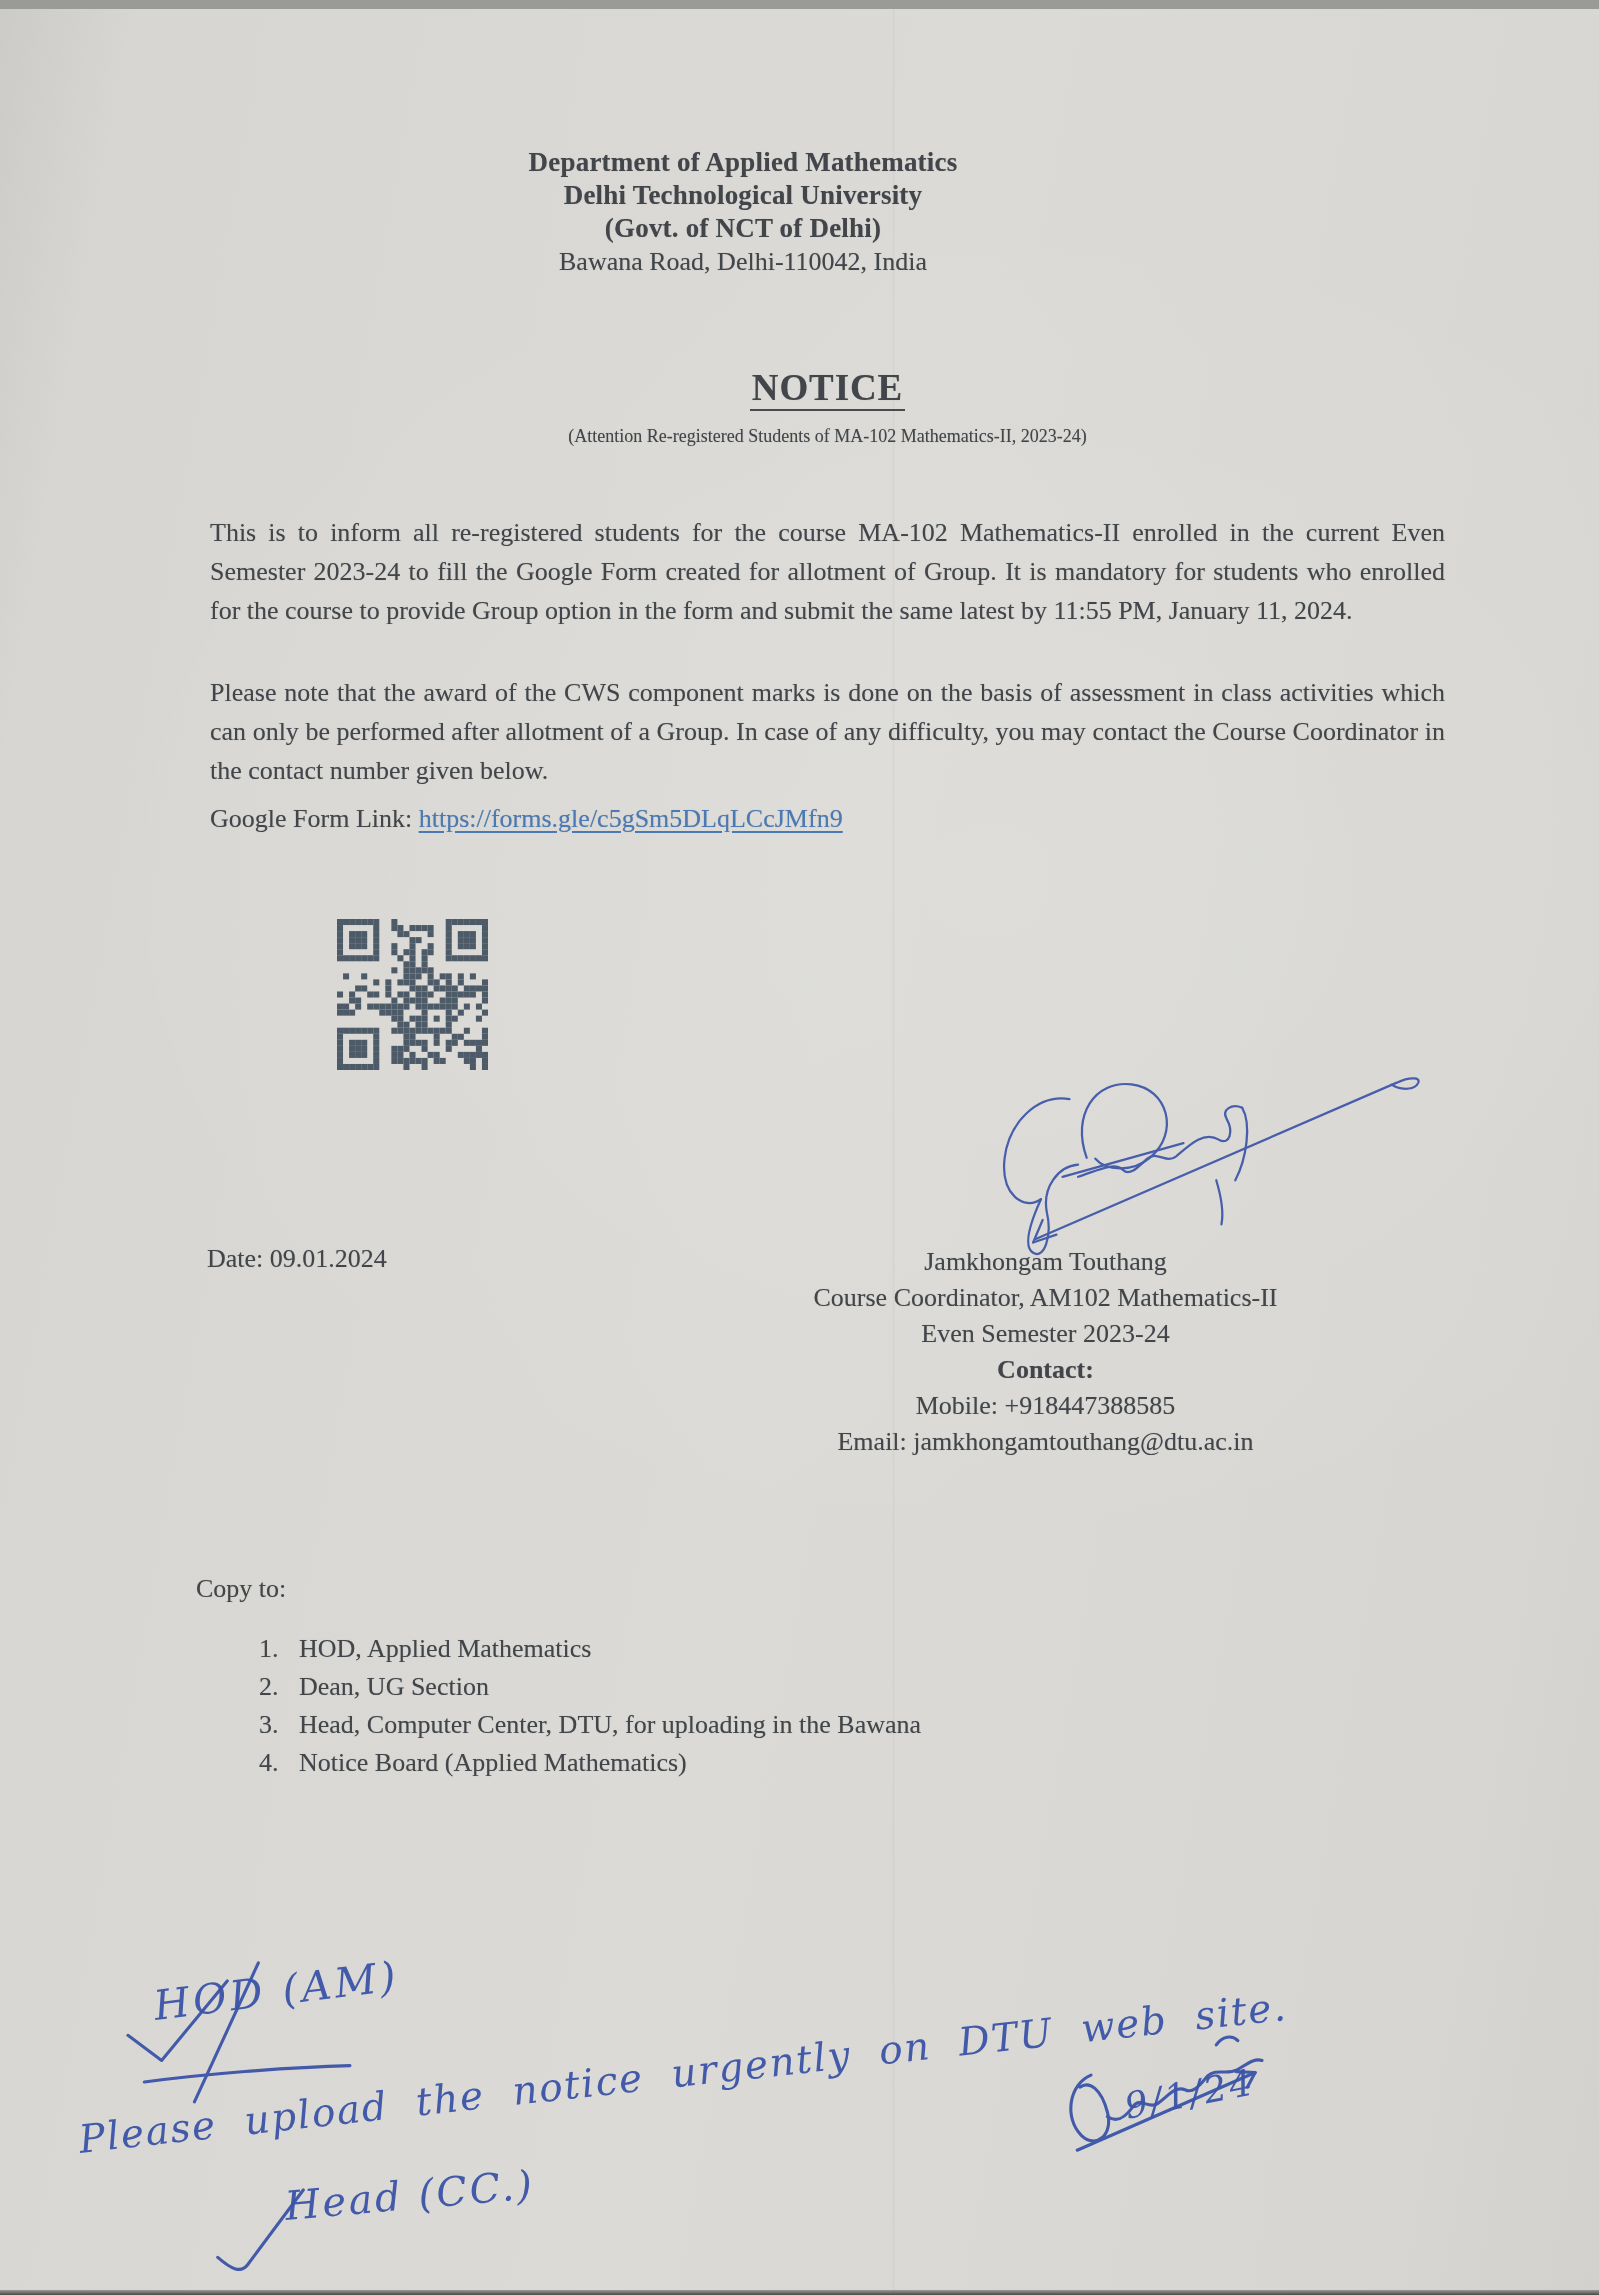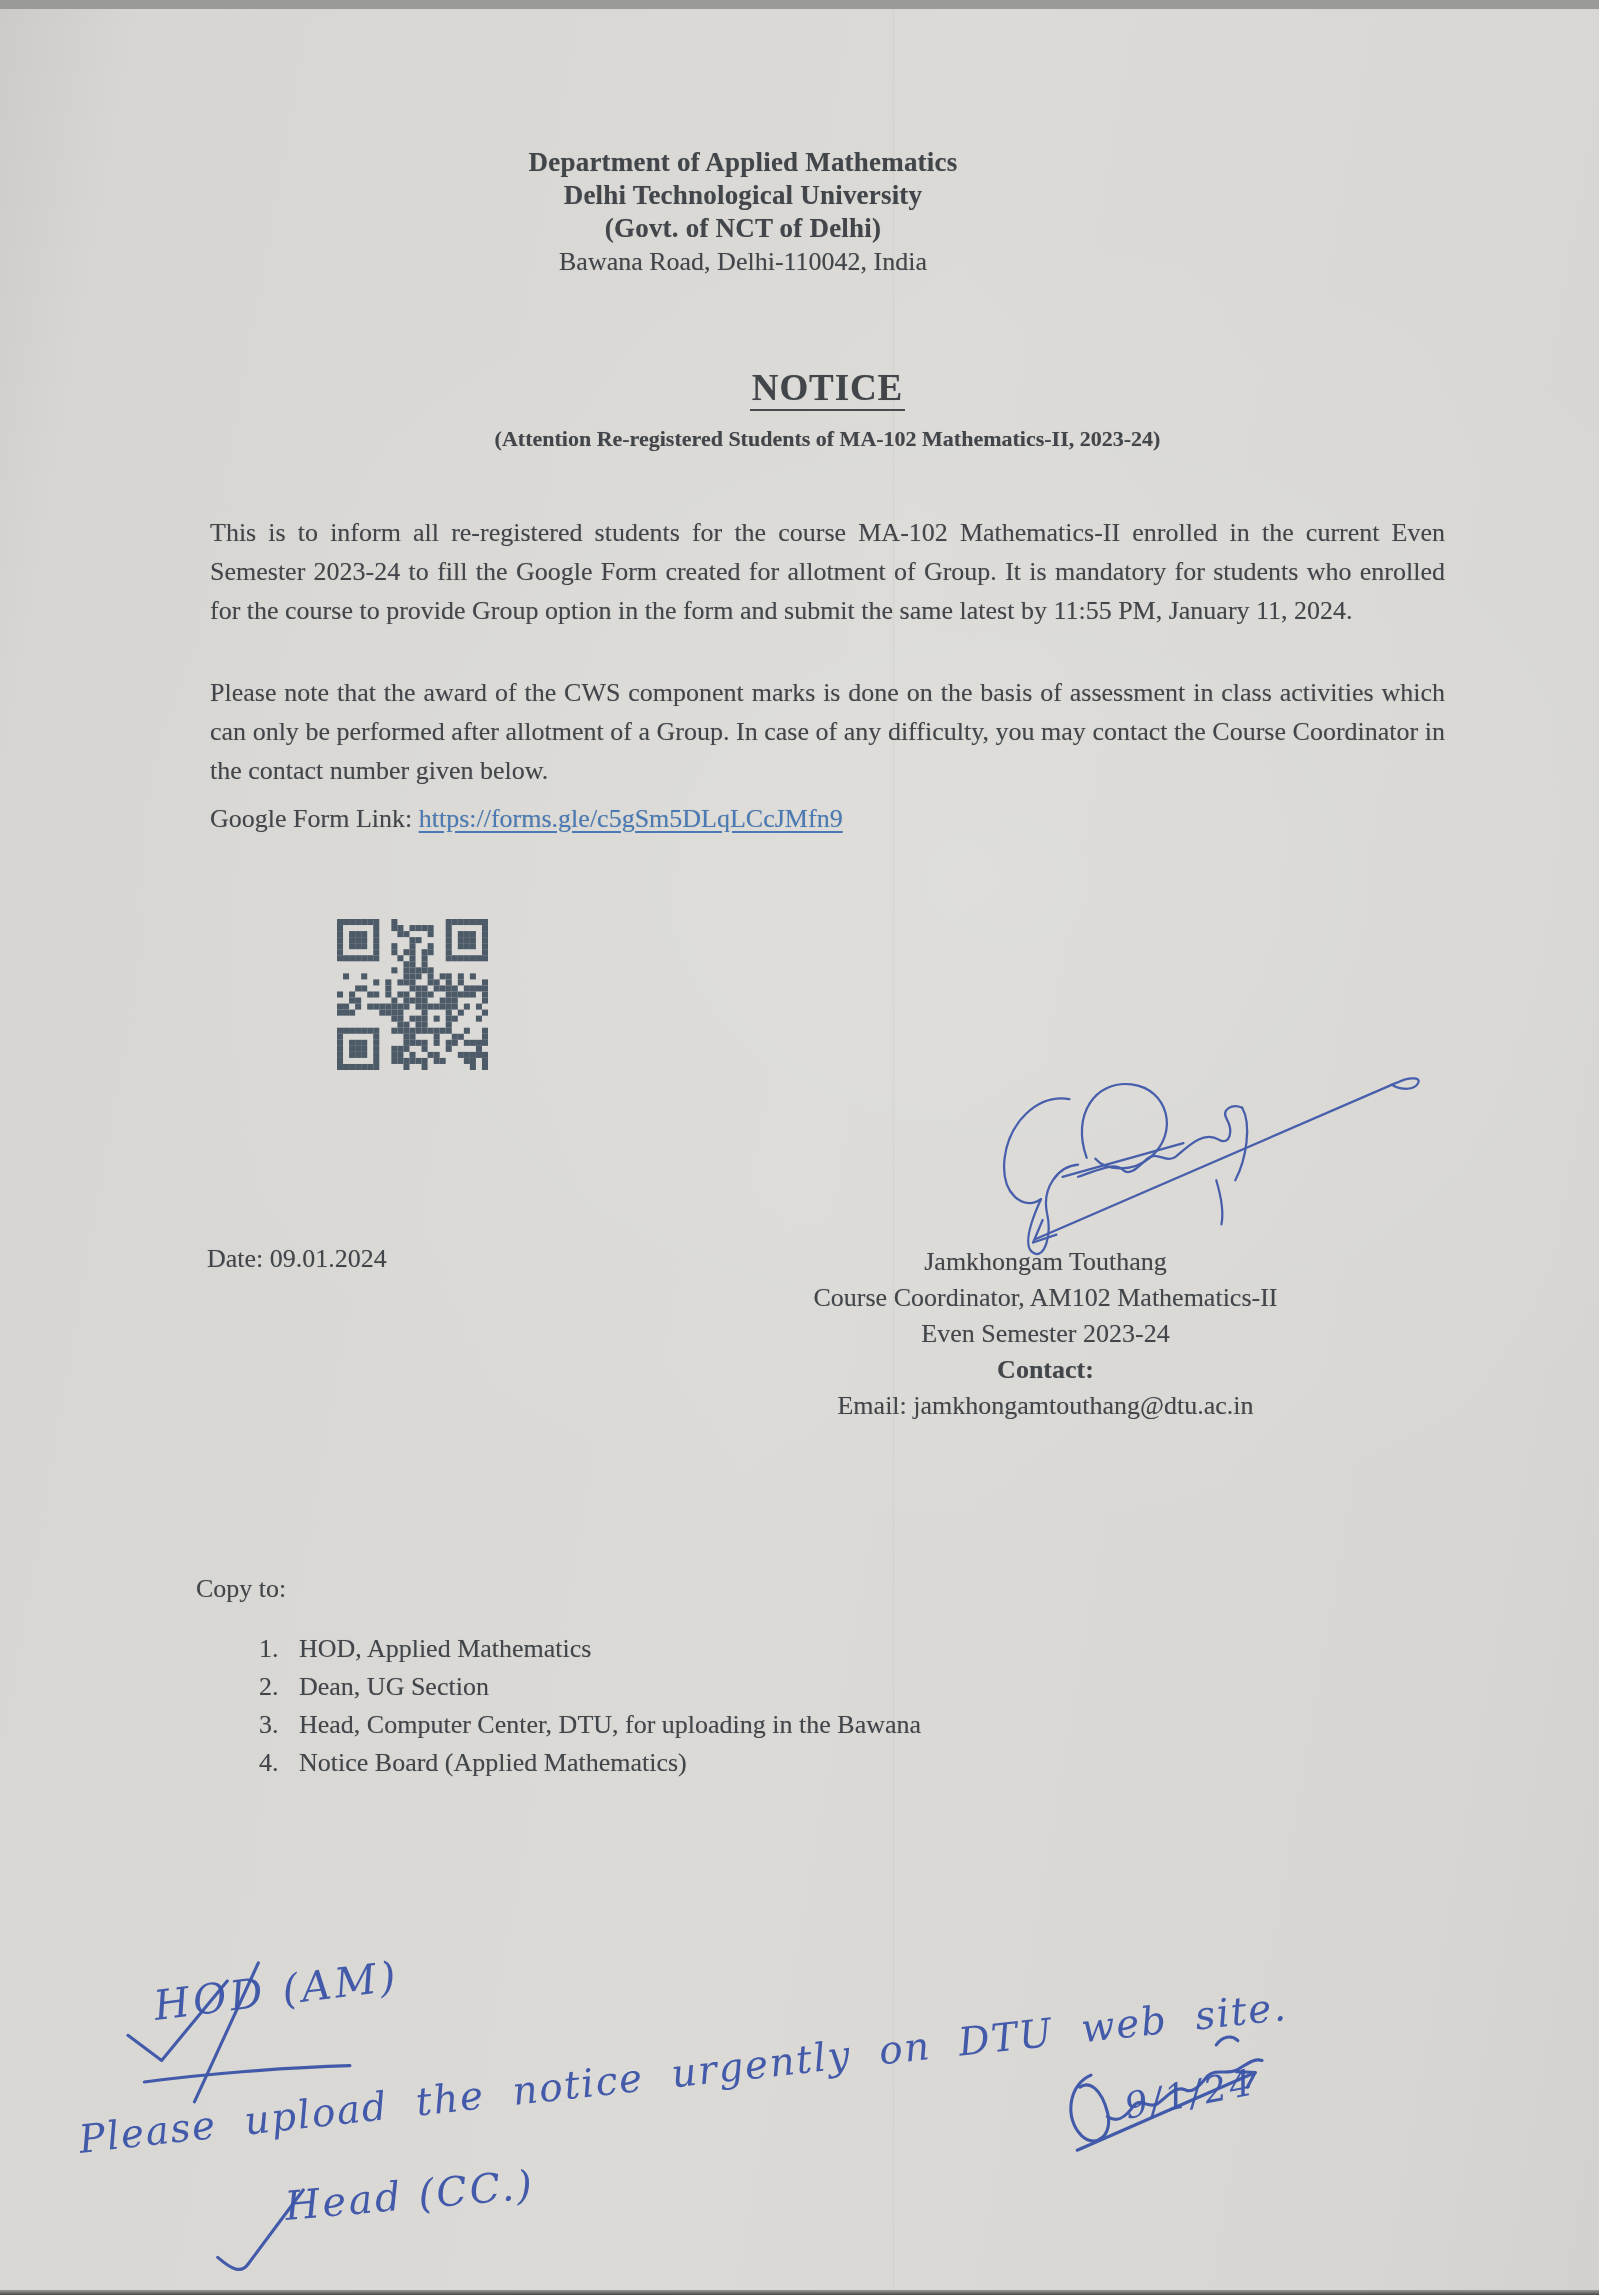--- a/index.html
+++ b/index.html
@@ -22,21 +22,21 @@
     background:linear-gradient(to right,rgba(110,110,105,0),rgba(110,110,105,0.07),rgba(110,110,105,0));}
   .desk{position:absolute;left:0;bottom:0;width:100%;height:14px;
     background:linear-gradient(to bottom,#9b9a96 0%,#4a4a47 35%,#1d1d1c 75%,#141413 100%);}
   .print{ text-shadow:0 0 0.9px rgba(70,74,78,0.35); }
   .hdr{position:absolute;left:138px;top:137px;width:1210px;text-align:center;line-height:33px;}
   .hdr .b{font-weight:bold;font-size:27px;letter-spacing:0.2px;}
   .hdr .r{font-size:26px;}
   .col{position:absolute;left:210px;width:1235px;}
   .notice-t{top:357px;text-align:center;}
   .notice-t span{font-weight:bold;font-size:37px;letter-spacing:0.9px;border-bottom:2.6px solid #474b4f;padding:0 1.7px 0.9px 1.7px;}
-  .attn{top:417px;text-align:center;font-weight:bold;font-size:22px;}
+  .attn{top:417px;text-align:center;font-weight:normal;font-size:18px;}
   .para{font-size:26px;line-height:39px;text-align:justify;}
   .p1{top:504px;}
   .p2{top:664px;}
   .linkline{top:795px;font-size:26px;}
   .linkline a{color:var(--link);text-decoration:underline;text-underline-offset:4.3px;}
   .qrlabel{top:850px;font-size:26px;}
   #qr{position:absolute;left:337px;top:910px;}
   .dateline{position:absolute;left:207px;top:1235px;font-size:26px;}
   .sigblock{position:absolute;left:743px;top:1235px;width:605px;text-align:center;font-size:26px;line-height:36px;}
   .sigblock .b{font-weight:bold;}
@@ -380,20 +380,21 @@
         <rect x="168" y="168" width="7" height="7"></rect>
       </g>
     </svg>
 
   <div class="dateline print">Date: 09.01.2024</div>
   <div class="sigblock print">
     <div>Jamkhongam Touthang</div>
     <div>Course Coordinator, AM102 Mathematics-II</div>
     <div>Even Semester 2023-24</div>
     <div class="b">Contact:</div>
+    <div>Mobile: +918447388585</div>
     <div>Email: jamkhongamtouthang@dtu.ac.in</div>
   </div>
 
   <div class="copyhead print">Copy to:</div>
   <div class="copylist print">
     <div><span class="num">1.</span><span>HOD, Applied Mathematics</span></div>
     <div><span class="num">2.</span><span>Dean, UG Section</span></div>
     <div><span class="num">3.</span><span>Head, Computer Center, DTU, for uploading in the Bawana</span></div>
     <div><span class="num">4.</span><span>Notice Board (Applied Mathematics)</span></div>
   </div>

